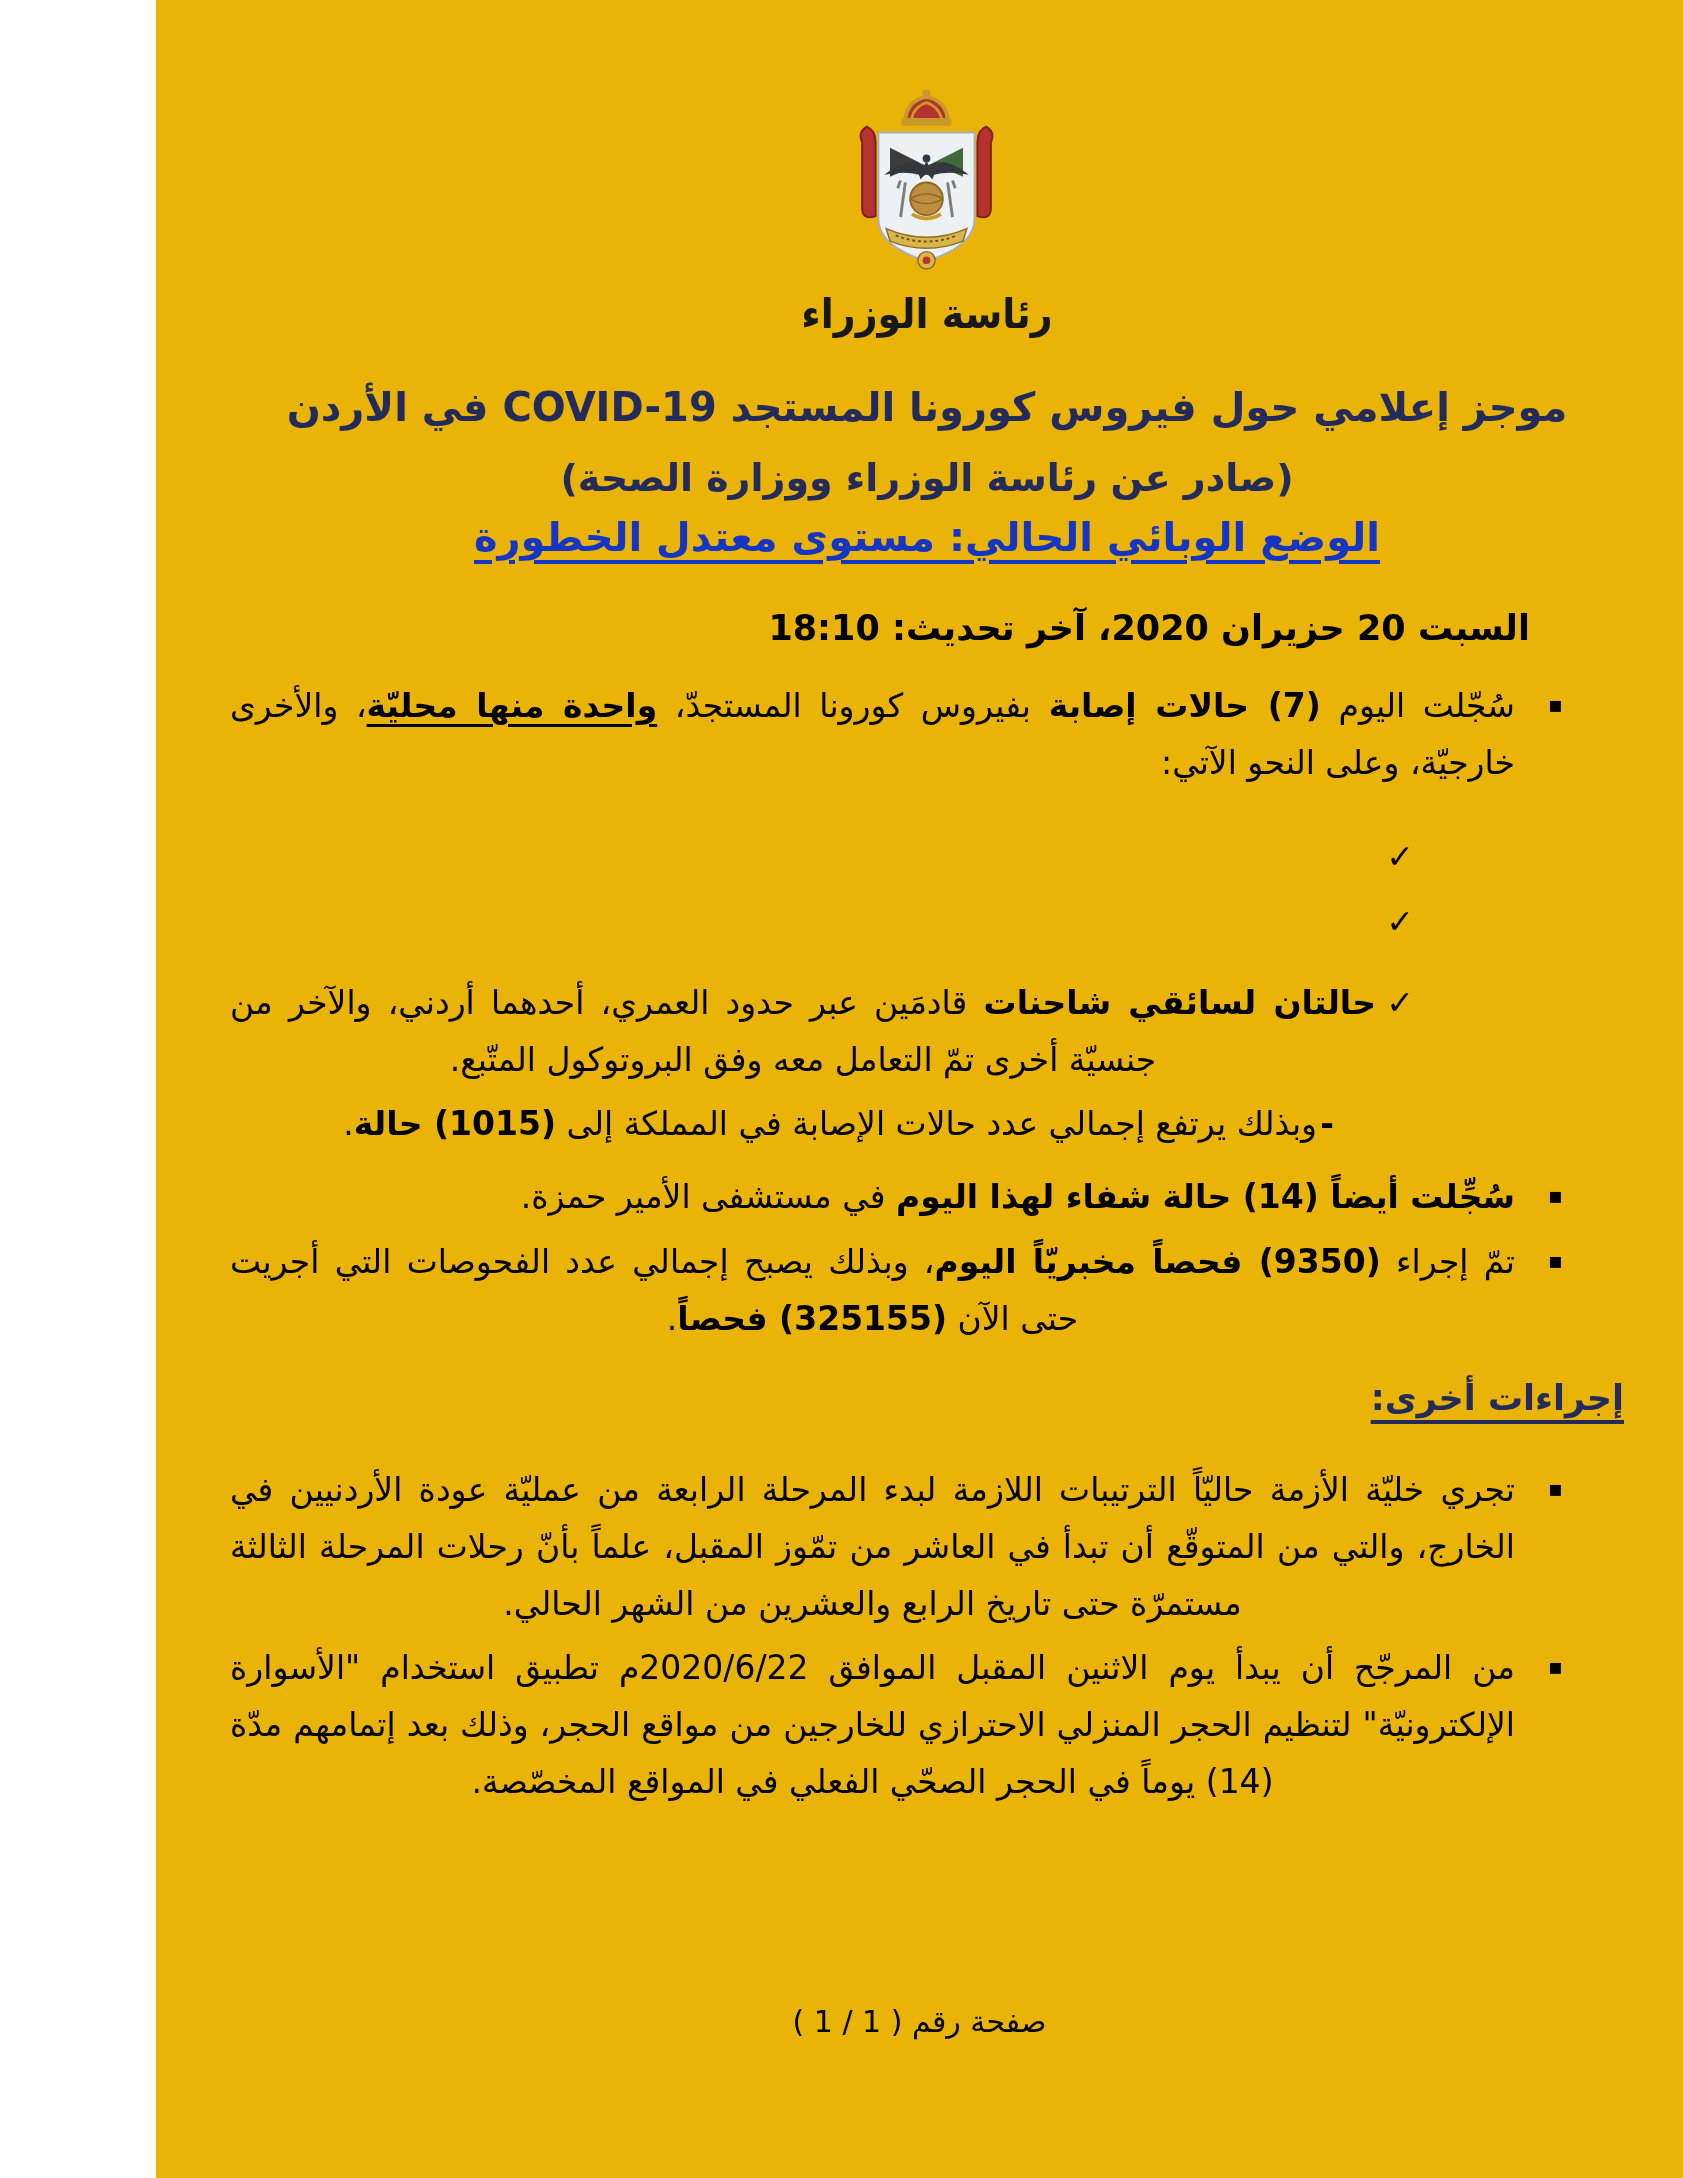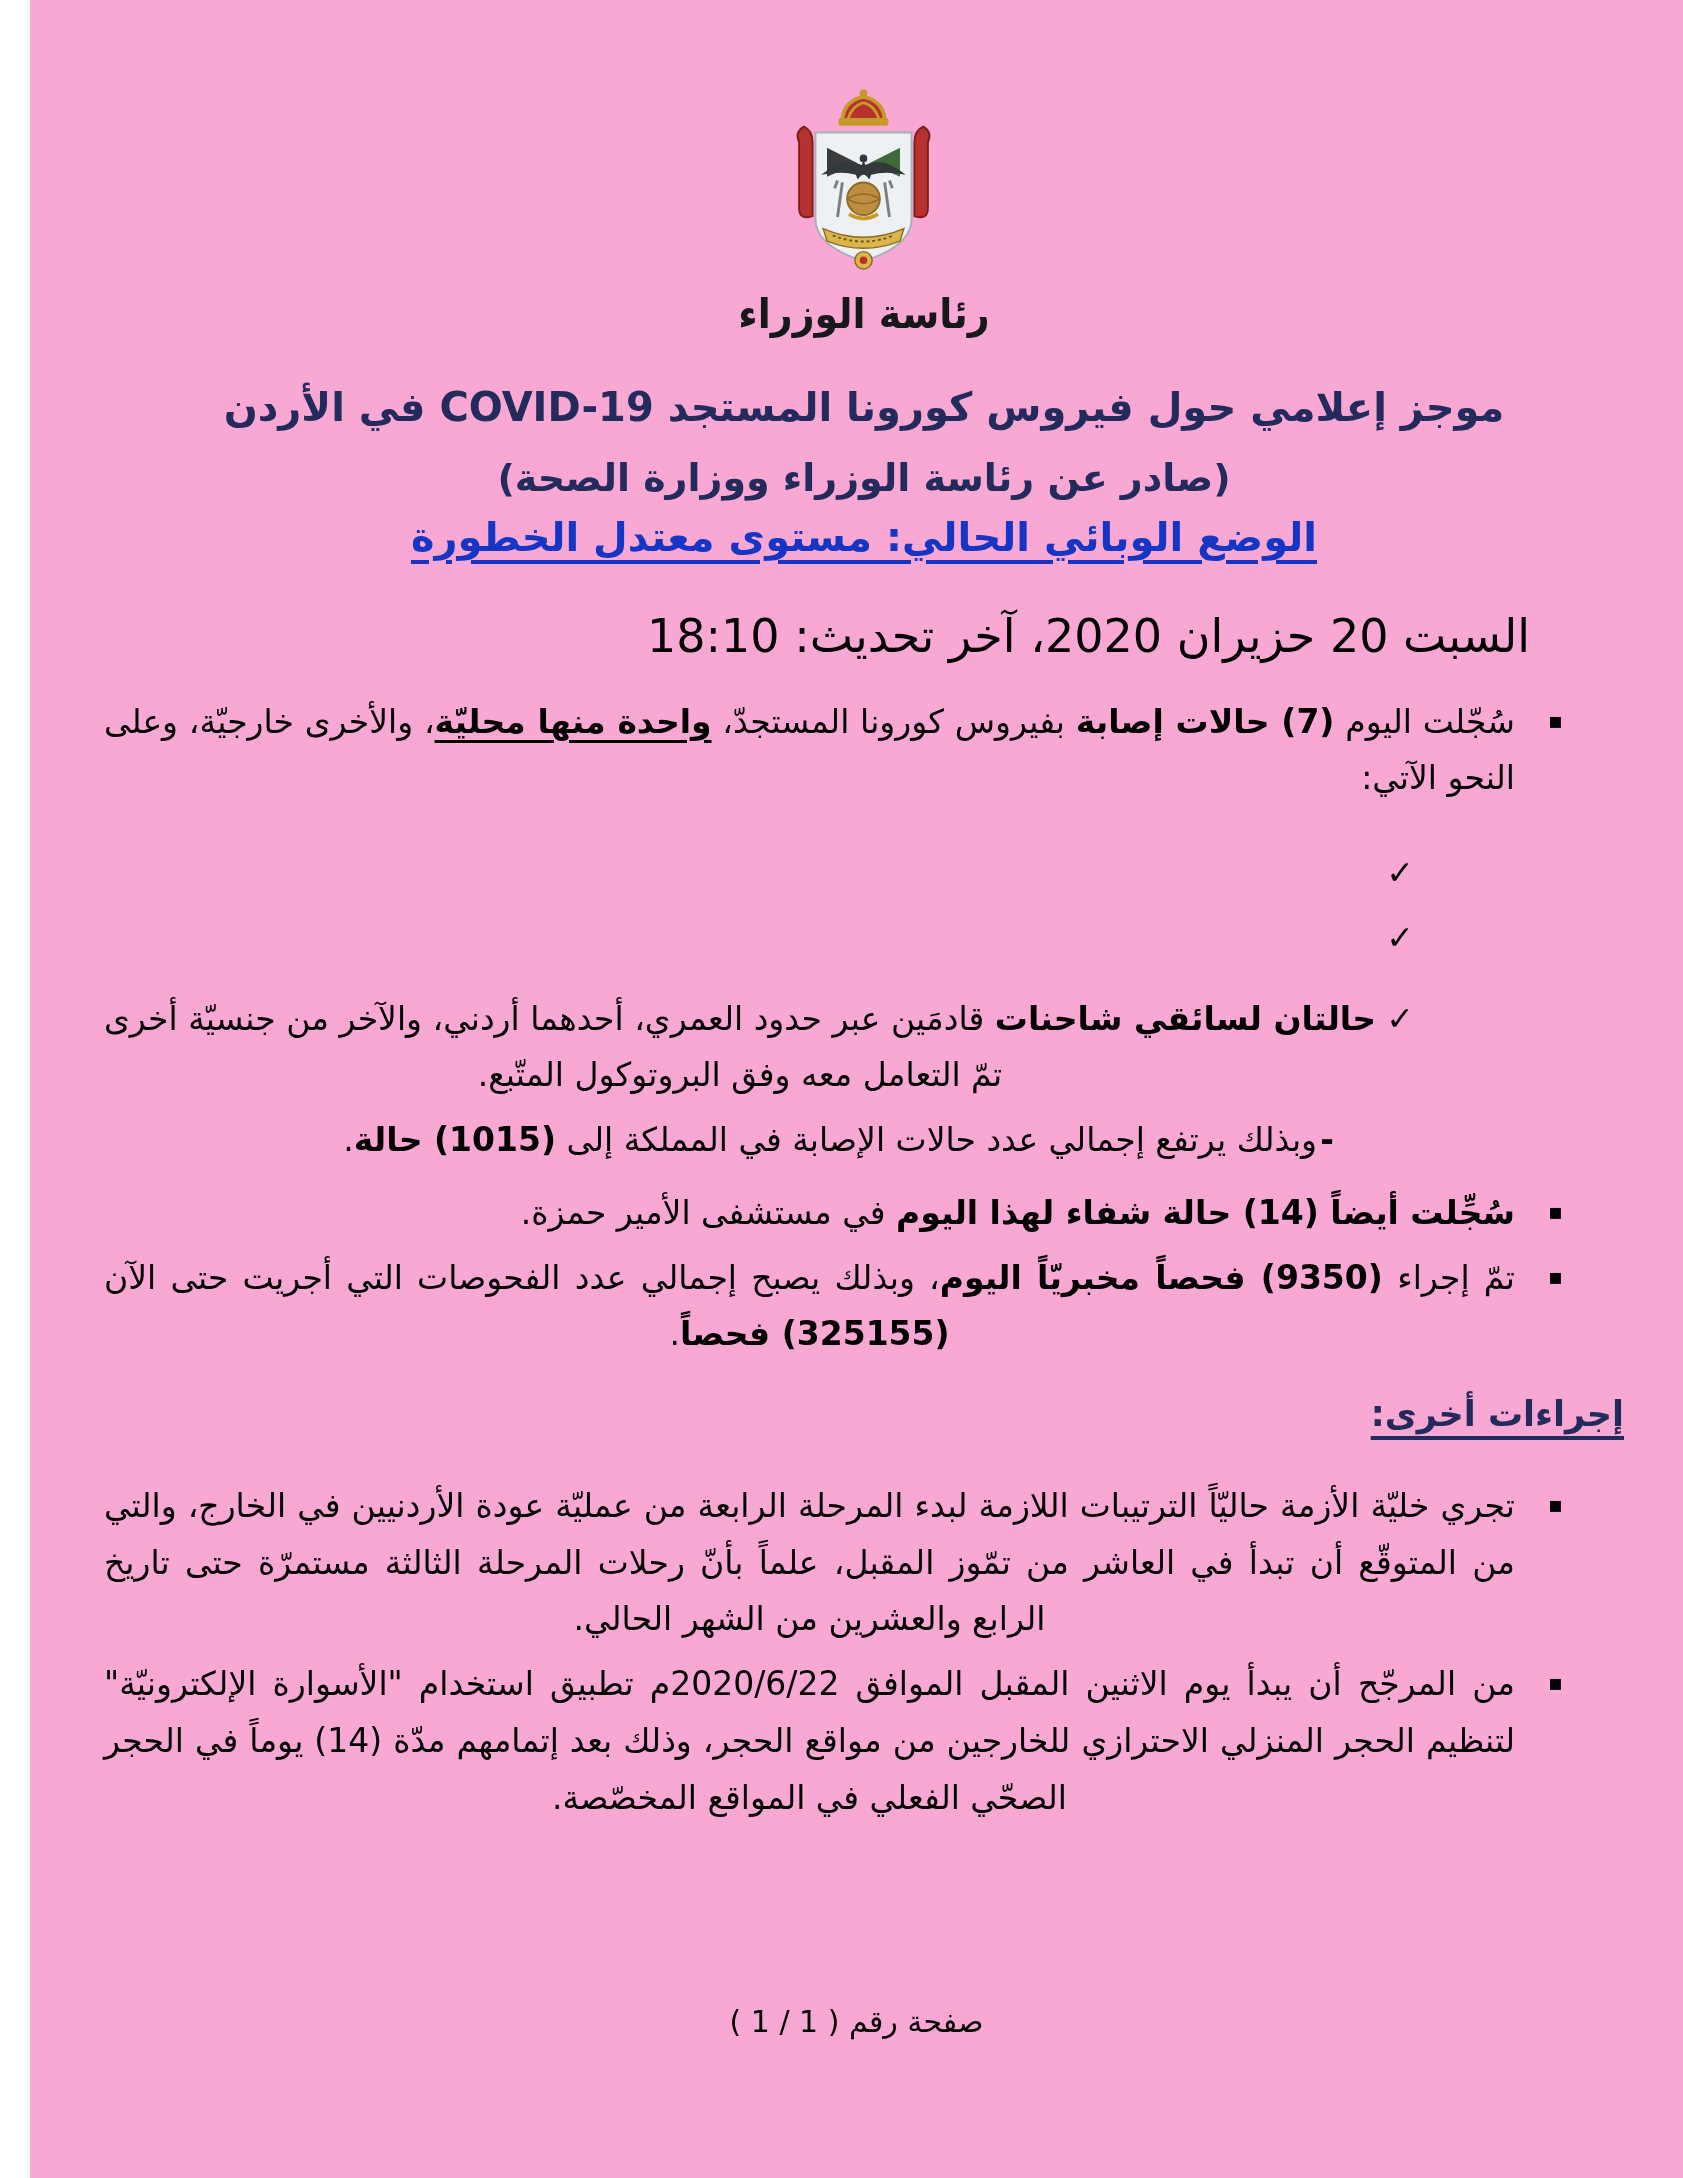--- a/index.html
+++ b/index.html
@@ -1,20 +1,20 @@
 <!DOCTYPE html>
 <html lang="ar" dir="rtl"><head>
 <meta charset="utf-8">
 <style>
   * { margin:0; padding:0; box-sizing:border-box; }
   html, body { background:#ffffff; }
   body { font-family:"DejaVu Sans", sans-serif; }
 
   .page {
-    width:1653px; height:2178px; background:#f9a8d4; overflow:hidden;
+    width:1527px; height:2178px; background:#eab308; overflow:hidden;
     direction:rtl; color:#000;
     padding:79px 59px 0 74px;
     position:relative;
     font-family:"DejaVu Sans", sans-serif;
   }
 
   
   .hdr { text-align:center; }
   .logo-wrap { display:inline-block; }
   .logo-caption {
@@ -28,21 +28,21 @@
   .titles { margin-top:40px; text-align:center; }
   .t1 { font-size:40px; font-weight:bold; color:#222b5c; line-height:1.55; }
   .t2 { margin-top:12px; font-size:38px; font-weight:bold; color:#222b5c; line-height:1.5; }
   .t3 {
     font-size:40px; font-weight:bold; color:#1536c5; line-height:1.5;
     text-decoration:underline; text-decoration-thickness:4px; text-underline-offset:9px;
   }
 
   .date-line {
     margin-top:36px; padding-left:0; padding-right:94px;
-    text-align:right; font-size:46px; font-weight:normal; line-height:1.45;
+    text-align:right; font-size:35px; font-weight:bold; line-height:1.45;
   }
 
   
   .sec-h {
     margin-top:26px; text-align:right;
     font-size:35px; font-weight:bold; line-height:1.45;
     text-decoration:underline; text-decoration-thickness:4px; text-underline-offset:10px;
   }
   .sec-h.black { color:#000; }
   .sec-h.navy  { color:#222b5c; }

